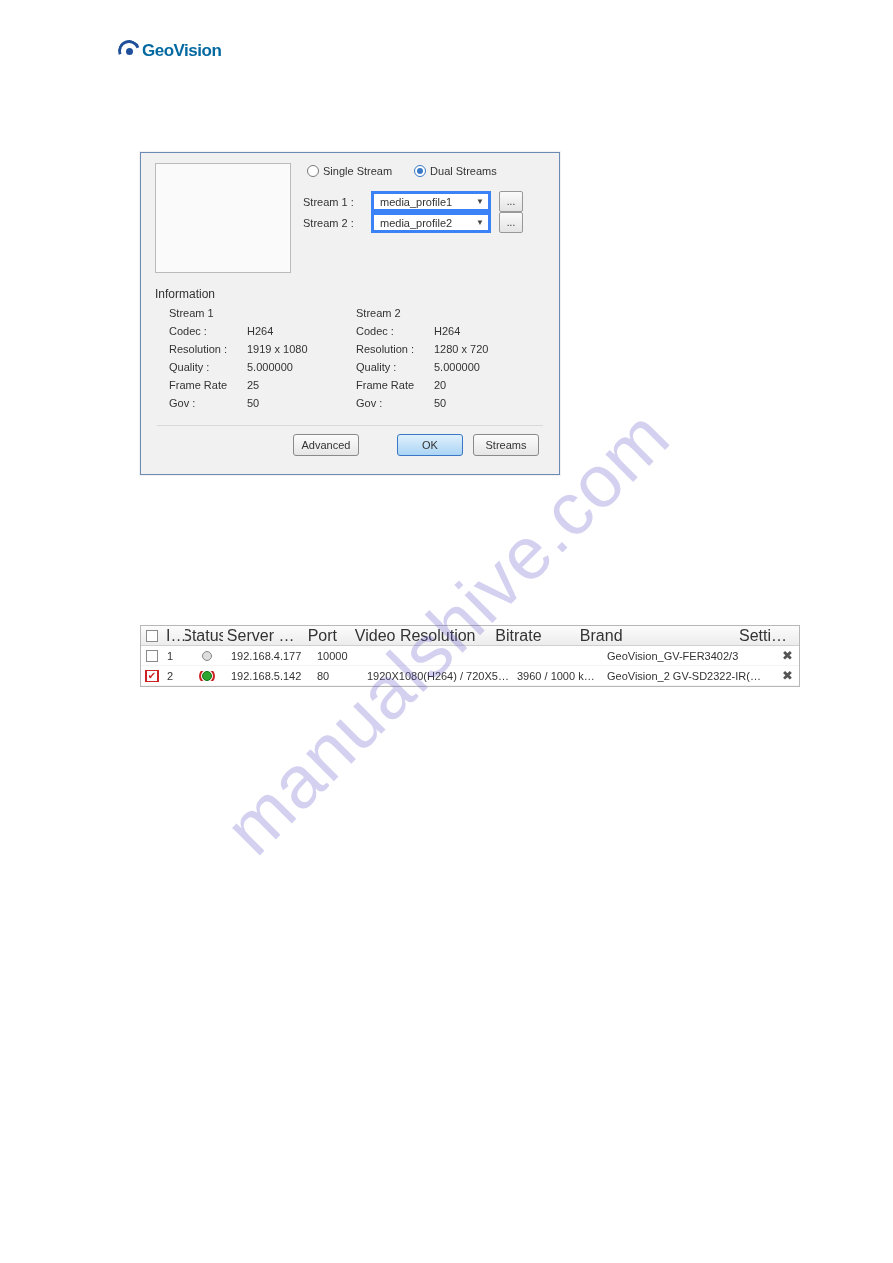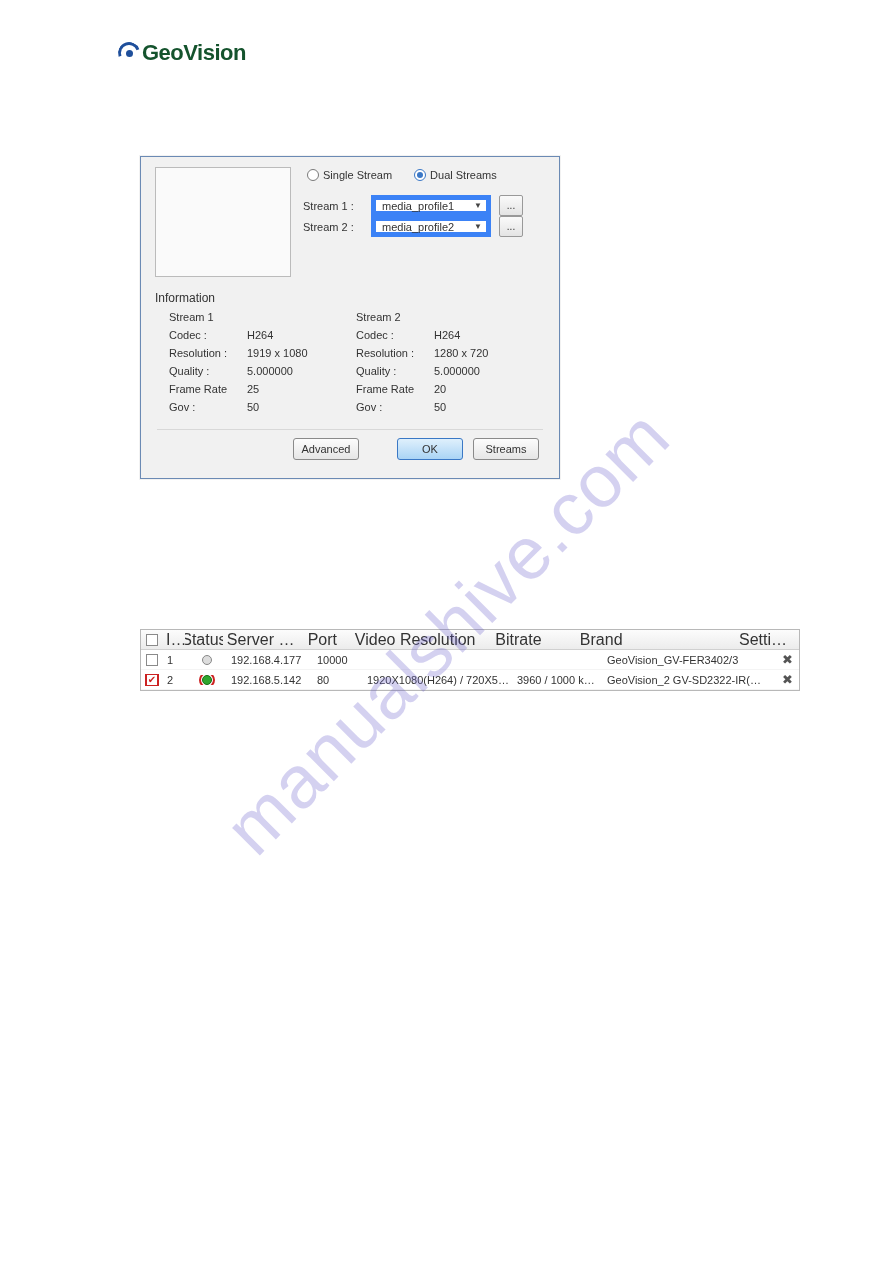--- a/index.html
+++ b/index.html
@@ -34,21 +34,21 @@
     border-right-color: transparent;
     border-bottom-color: transparent;
     transform: rotate(25deg);
     position: absolute;
   }
   .logo-dot {
     width: 7px; height: 7px; border-radius: 50%; background: #1f4f9b;
     position: absolute; left: 8px; top: 8px;
   }
   .logo-text {
-    font-size: 22px; font-weight: bold; color: #14532d; letter-spacing: -0.5px;
+    font-size: 17px; font-weight: bold; color: #0369a1; letter-spacing: -0.5px;
   }
 
   
   .dialog {
     width: 420px;
     border: 1px solid #6b8ab4;
     background: #f1f1f1;
     margin-left: 30px;
     box-shadow: 0 0 0 1px rgba(0,0,0,0.05);
   }
@@ -81,21 +81,21 @@
   .radio-outer {
     width: 12px; height: 12px; border: 1px solid #7a7a7a; border-radius: 50%;
     display: flex; align-items: center; justify-content: center;
     background: #fff;
   }
   .radio-outer.sel { border-color: #3b78c6; }
   .radio-inner { width: 6px; height: 6px; border-radius: 50%; background: #3b78c6; }
   .stream-row { display: flex; align-items: center; gap: 8px; margin-bottom: 0; }
   .stream-label { width: 60px; }
   .combo {
-    width: 120px; height: 21px; border: 5px solid #3b82f6;
+    width: 120px; height: 21px; border: 3px solid #3b82f6;
     background: #fff; display: flex; align-items: center; justify-content: space-between;
     padding: 0 4px 0 6px; font-size: 11px;
   }
   .combo-arrow { font-size: 8px; color: #444; }
   .dots-btn {
     width: 24px; height: 21px; border: 1px solid #999;
     background: linear-gradient(#fafafa,#e4e4e4);
     display: flex; align-items: center; justify-content: center;
     border-radius: 2px; font-size: 10px;
   }

